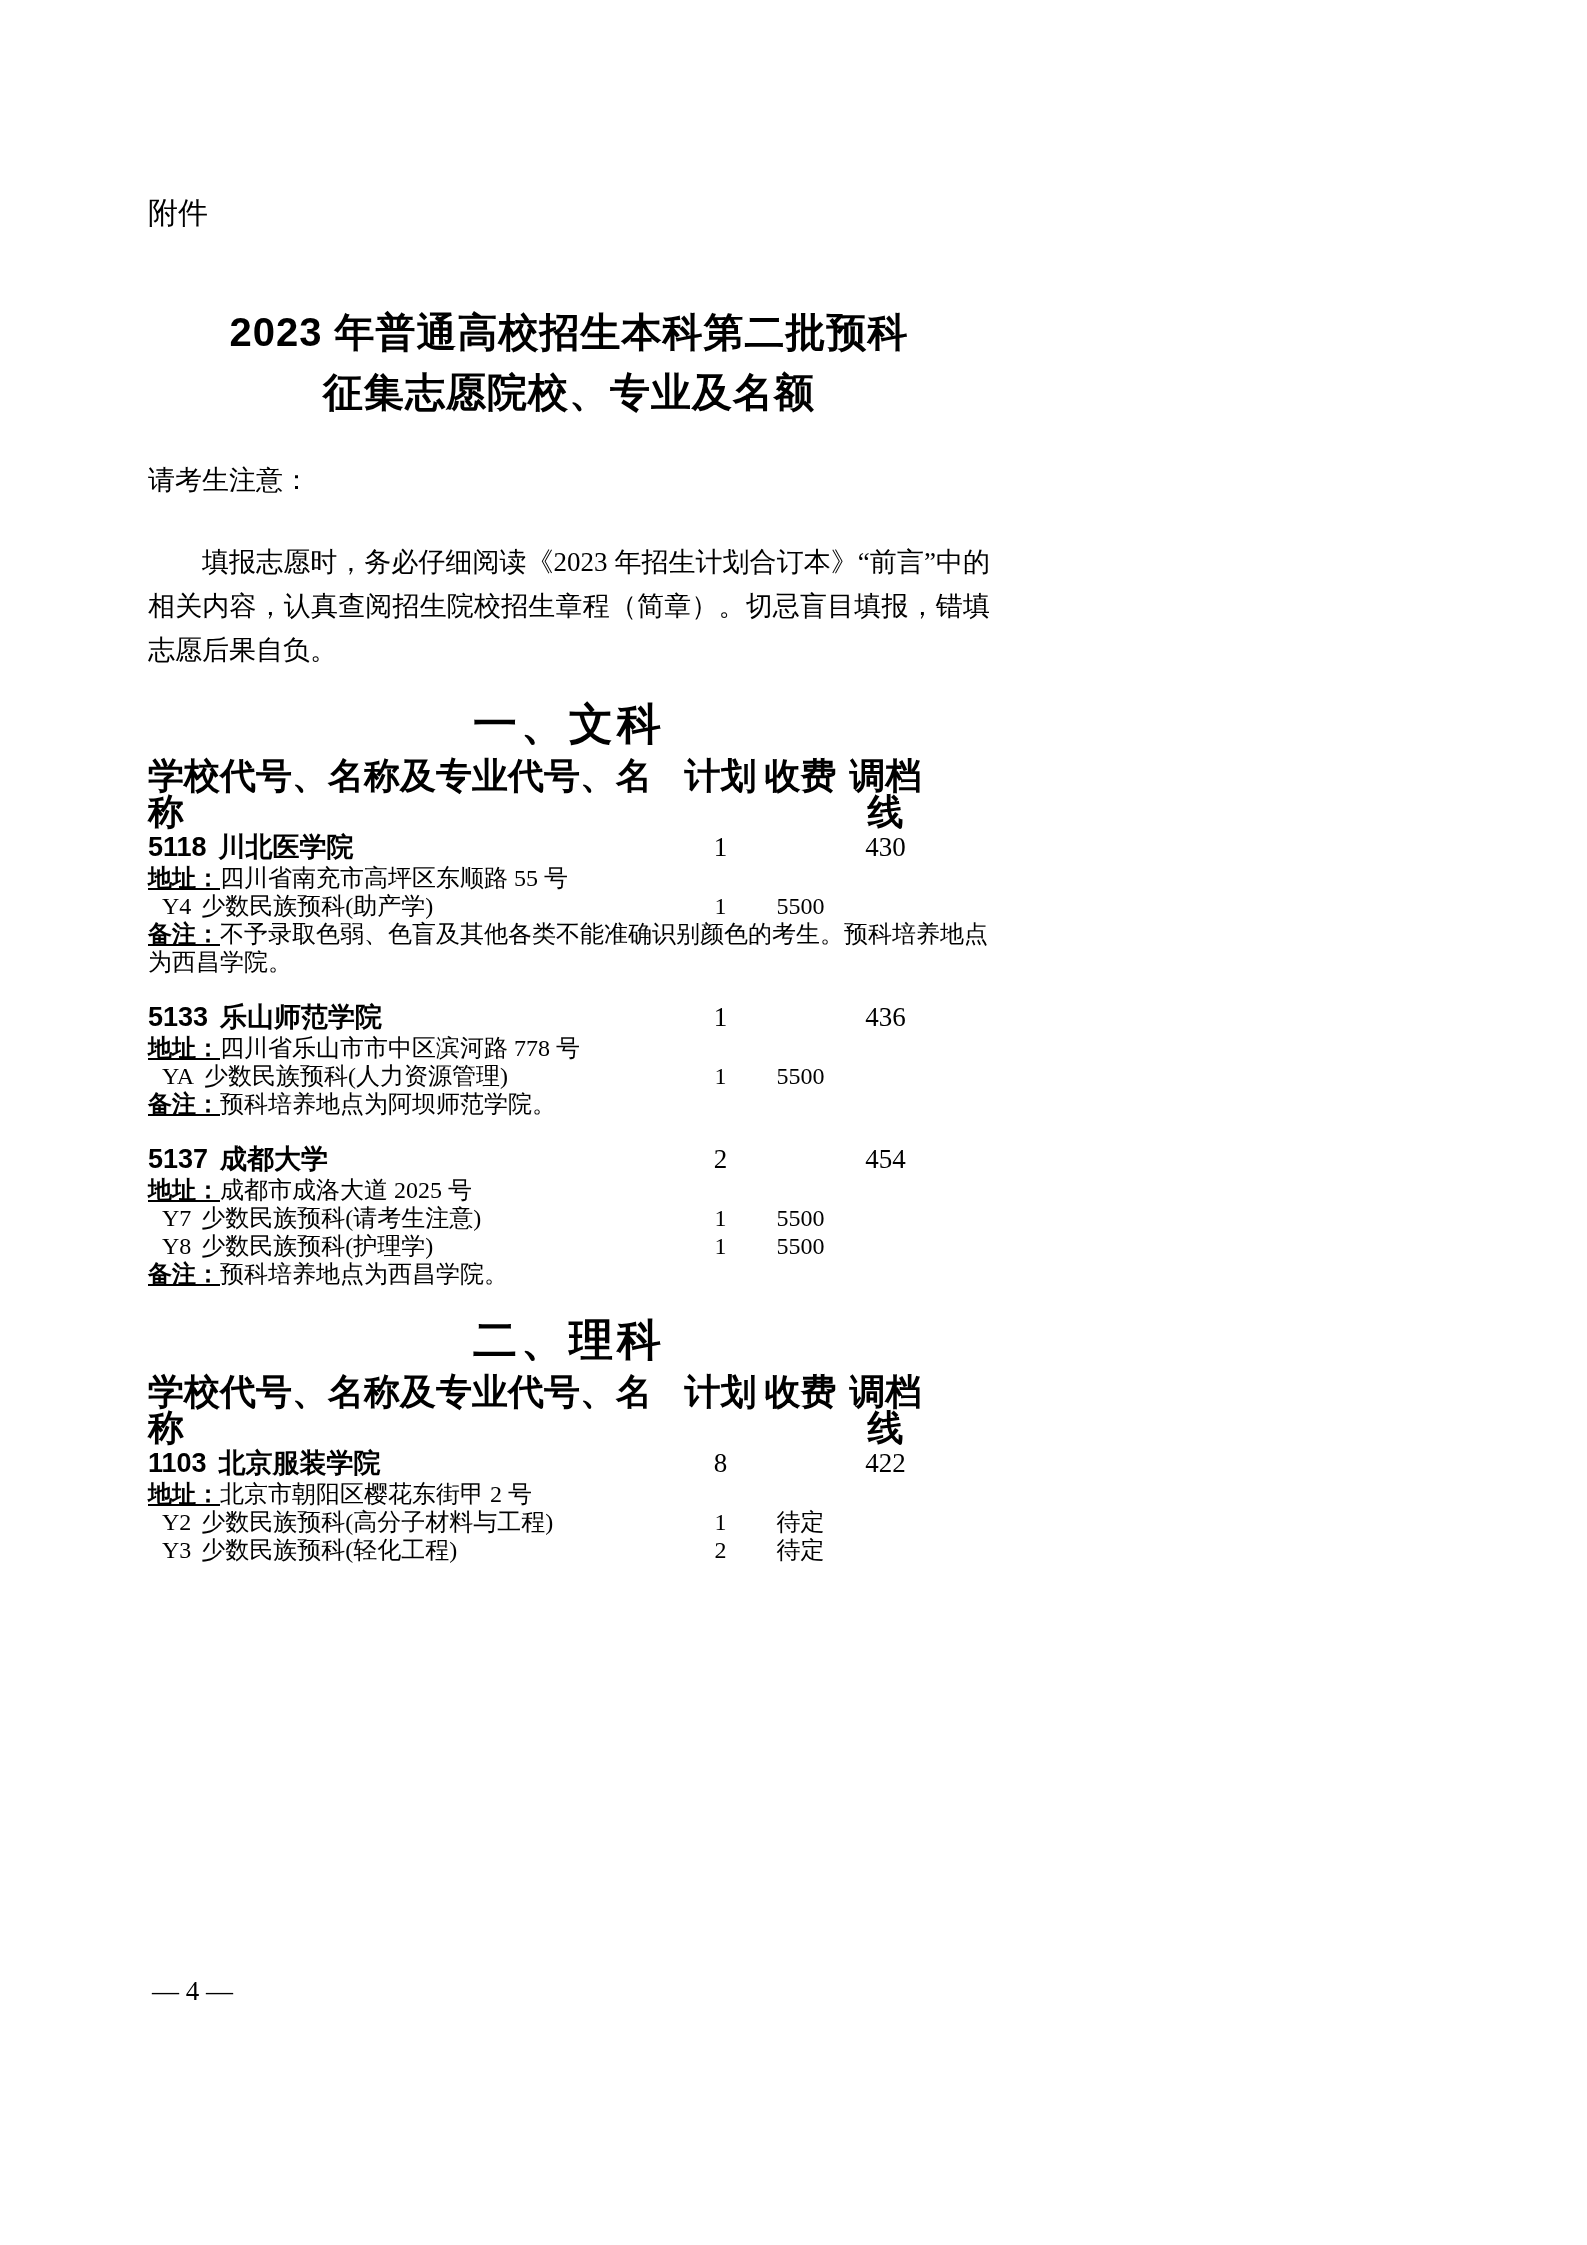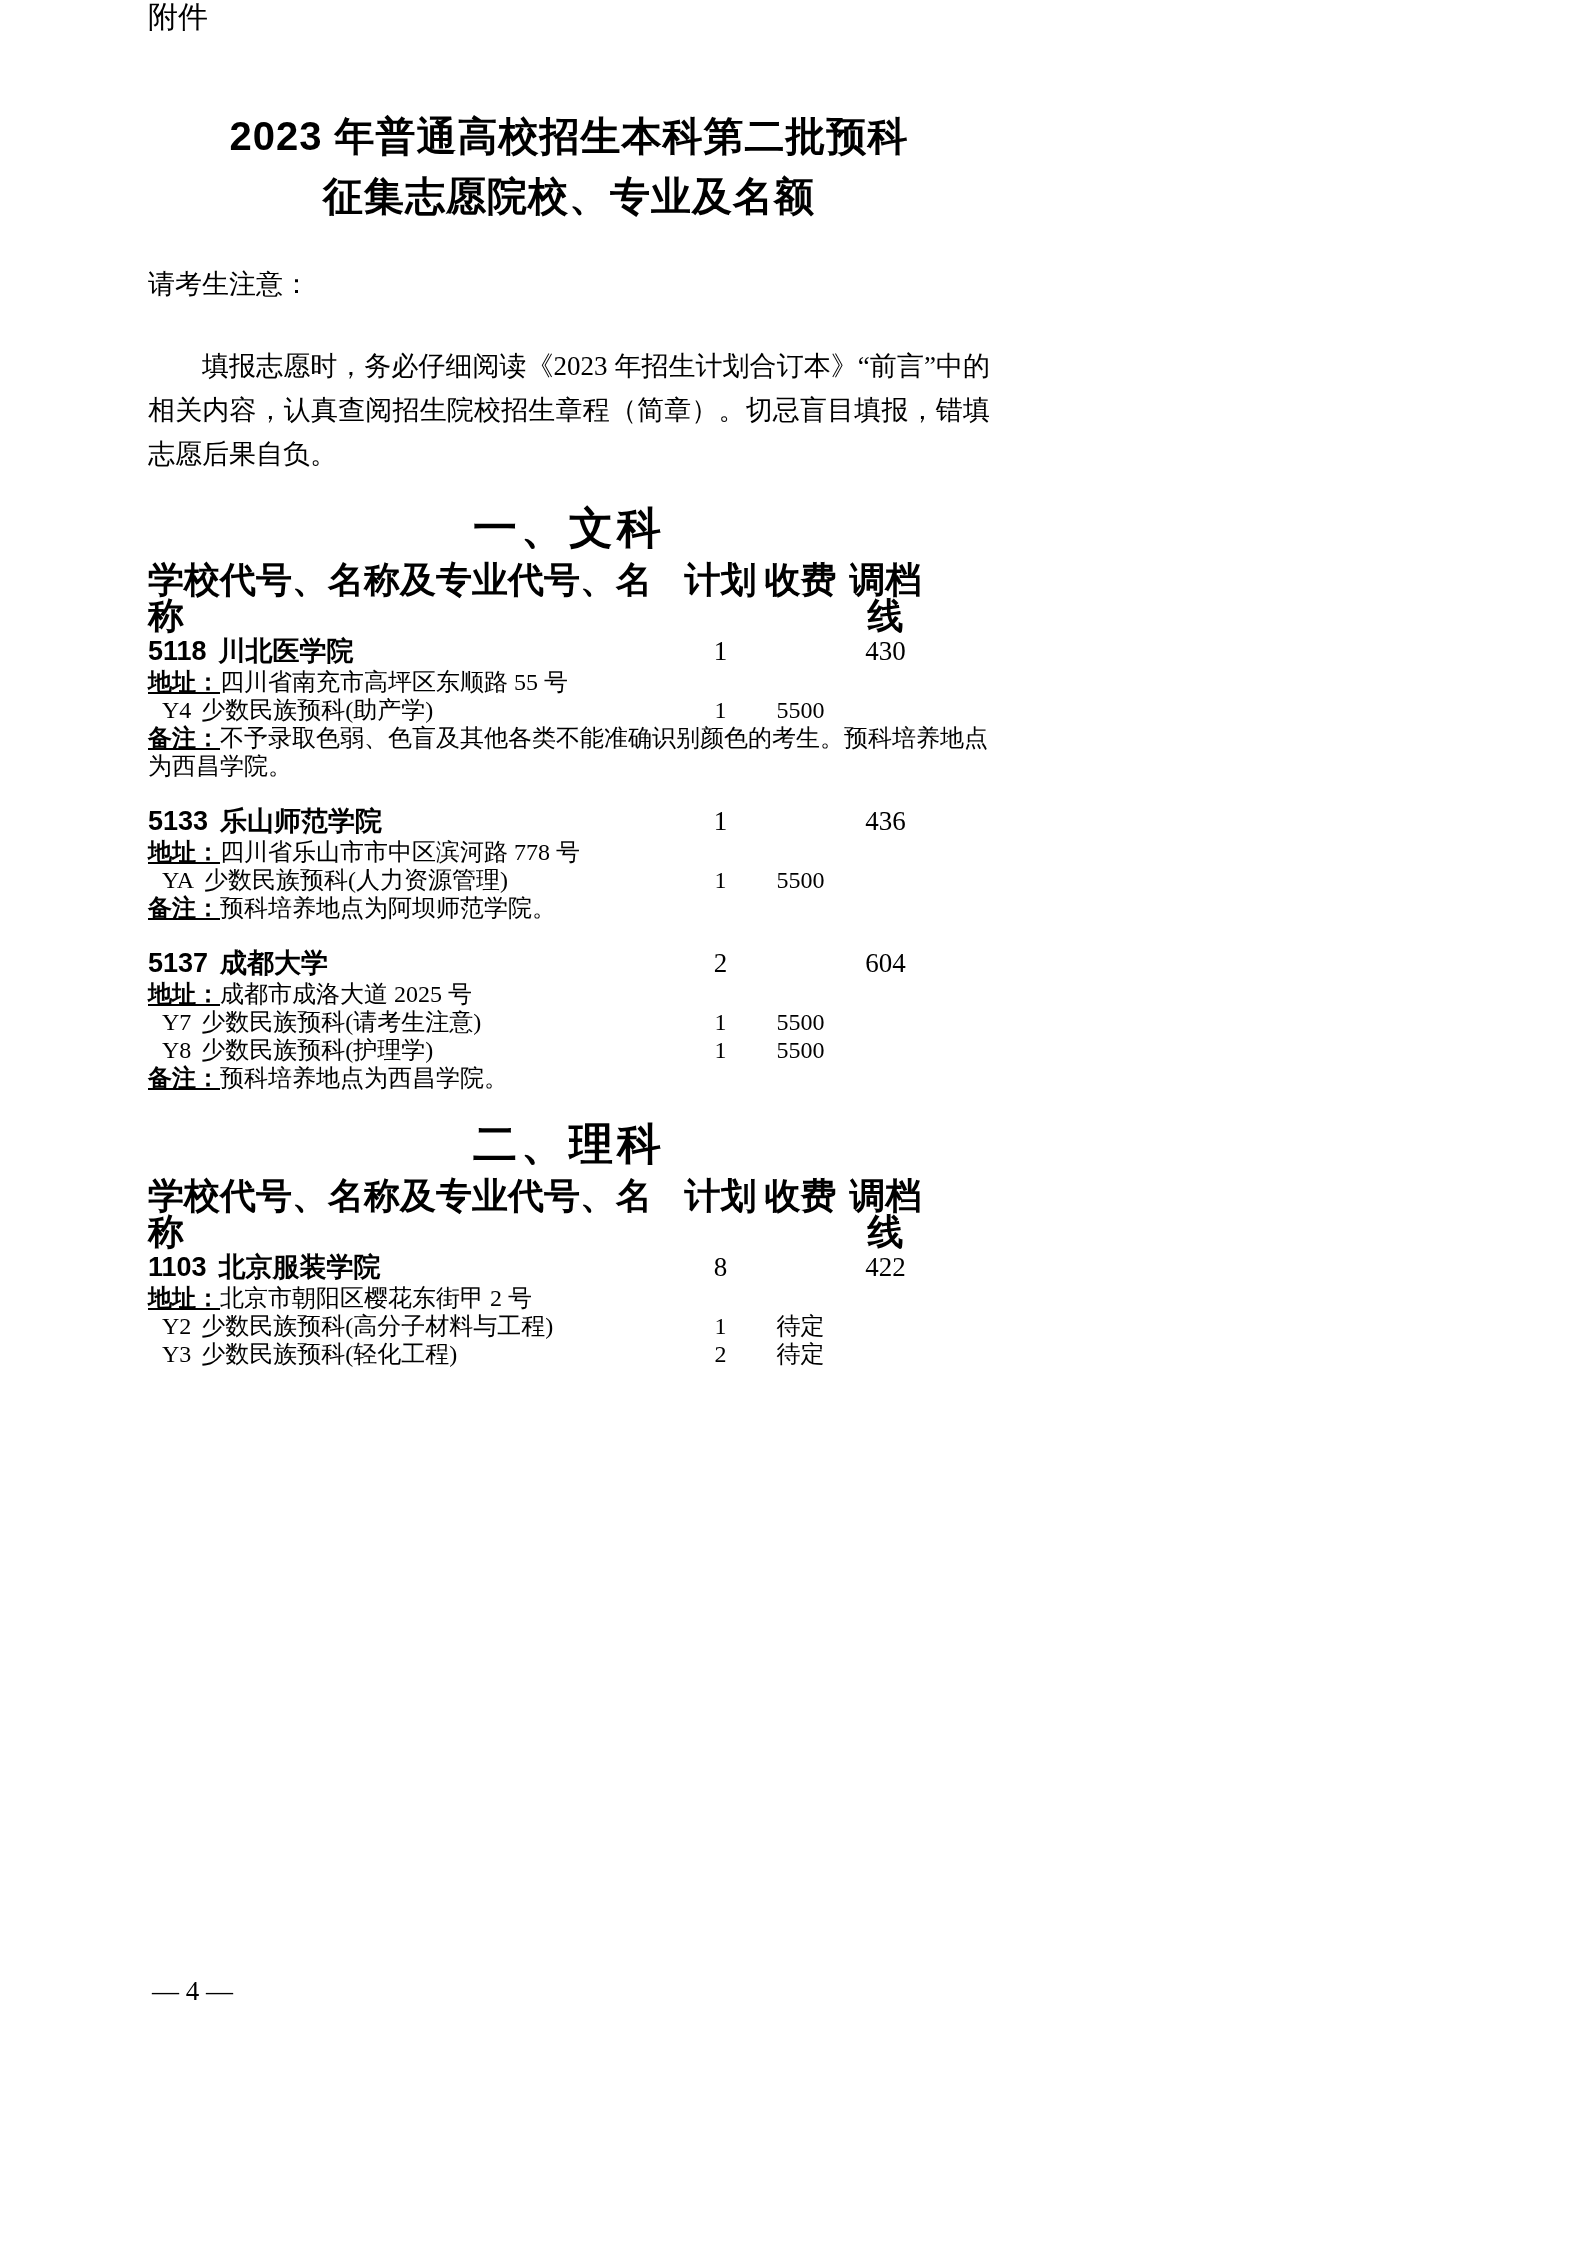--- a/index.html
+++ b/index.html
@@ -6,20 +6,21 @@
   html, body { background:#ffffff; }
   body {
     width:1587px; height:2245px; position:relative;
     font-family:"Liberation Serif", serif;
     color:#000;
     overflow:hidden;
   }
   .content { position:absolute; left:148px; top:0; width:842px; }
 
   .attachment {
+    margin-top:196px;
     font-family:"Liberation Sans", sans-serif;
     font-size:30px; line-height:34px; font-weight:400;
   }
 
   .title-block {
     margin-top:72px; text-align:center;
     font-family:"Liberation Sans", sans-serif;
     font-weight:700; font-size:40px; line-height:60px; letter-spacing:1px;
   }
 
@@ -143,21 +144,21 @@
       </div>
     </div>
 
     <div class="school-block">
       <div class="trow school-row">
         <div class="school-title">
           <span>5137</span><span>成都大学</span>
         </div>
         <div class="ccell">2</div>
         <div class="ccell"></div>
-        <div class="ccell">604</div>
+        <div class="ccell">454</div>
       </div>
       <div class="subrow">
         <span class="label">地址：</span><span>成都市成洛大道 2025 号</span>
       </div>
       <div class="trow subrow">
         <div class="major-name">
           <span>Y7</span><span>少数民族预科(请考生注意)</span>
         </div>
         <div class="ccell">1</div>
         <div class="ccell">5500</div>

